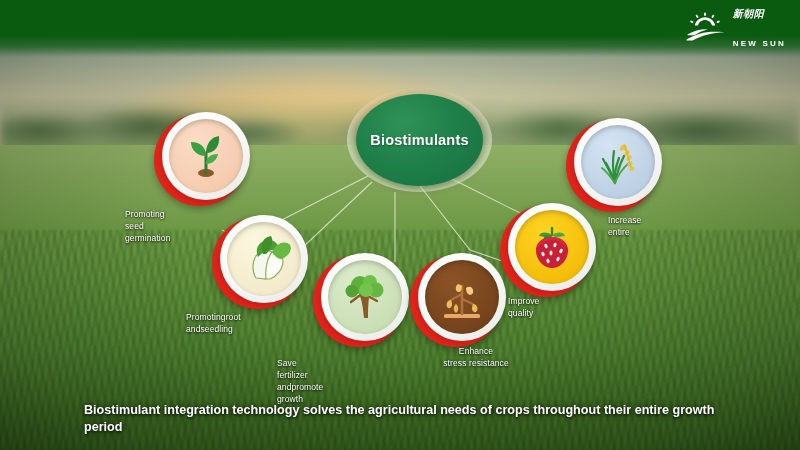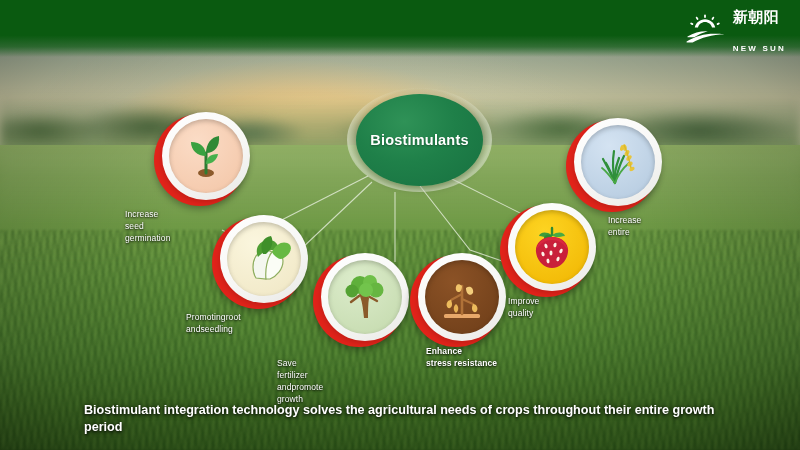--- a/index.html
+++ b/index.html
@@ -53,21 +53,21 @@
   }
 
   
   .header{
     position:absolute;left:0;top:0;width:800px;height:57px;
     background:linear-gradient(180deg,#0a5a10 0%,#0a5a10 62%,rgba(14,92,20,.72) 82%,rgba(40,100,50,0) 100%);
   }
   .logo{position:absolute;right:14px;top:9px;display:flex;align-items:center;gap:8px;}
   .logo-mark{width:40px;height:34px;display:block;}
   .logo-text{display:flex;flex-direction:column;line-height:1;}
-  .logo-cn{color:#fff;font-size:15px;font-weight:bold;letter-spacing:.5px;}
+  .logo-cn{color:#fff;font-size:10px;font-weight:bold;letter-spacing:.5px;font-style:italic;}
   .logo-en{color:#fff;font-size:8px;font-weight:bold;letter-spacing:2.2px;margin-top:21px;}
 
   
   .links{position:absolute;left:0;top:0;width:800px;height:450px;pointer-events:none;}
 
   
   .center{
     position:absolute;left:347px;top:88px;width:145px;height:104px;
   }
   .center-glow{
@@ -179,21 +179,21 @@
       <div class="inner" style="background:radial-gradient(circle at 38% 30%,#fbdcc6,#f3c5a6);">
         <svg width="54" height="54" viewBox="0 0 54 54">
           <ellipse cx="27" cy="44" rx="8" ry="4" fill="#8c5a2b"></ellipse>
           <path d="M27 44 L27 24" stroke="#2f7d32" stroke-width="3" fill="none" stroke-linecap="round"></path>
           <path d="M27 27 C18 27 12 21 12 13 C22 13 27 19 27 27Z" fill="#3aa140"></path>
           <path d="M27 24 C27 15 32 8 40 7 C41 17 36 24 27 24Z" fill="#2f8a36"></path>
           <path d="M27 35 C33 35 38 31 39 25 C31 25 27 29 27 35Z" fill="#46b04c"></path>
         </svg>
       </div>
     </div>
-    <span class="node-label" style="left:-33px;top:96px;">Increase seed germination</span>
+    <span class="node-label" style="left:-33px;top:96px;">Promoting seed germination</span>
   </div>
 
   <div class="node" style="left:216px;top:215px;">
     <div class="badge">
       <div class="crescent"></div>
       <div class="ring"></div>
       <div class="inner" style="background:radial-gradient(circle at 38% 28%,#fbf6de,#efe6c3);">
         <svg width="56" height="54" viewBox="0 0 56 54">
           <path d="M20 46 C16 40 16 30 20 24 C25 18 32 17 36 20 C33 27 31 39 30 47 Z" fill="#f4f7ef" stroke="#8fae60" stroke-width="1.2"></path>
           <path d="M30 47 C29 38 31 26 36 20 C42 18 47 22 47 29 C47 37 41 44 34 47 Z" fill="#fbfdf6" stroke="#8fae60" stroke-width="1.2"></path>
@@ -237,21 +237,21 @@
           <path d="M27 24 L16 30" stroke="#b07238" stroke-width="2" fill="none" stroke-linecap="round"></path>
           <path d="M27 29 L38 34" stroke="#b07238" stroke-width="2" fill="none" stroke-linecap="round"></path>
           <path d="M27 16 C23 12 20 15 21 20 C23 24 27 22 27 16Z" fill="#f0c46a"></path>
           <path d="M16 30 C12 30 10 35 13 38 C17 39 18 34 16 30Z" fill="#ecbb5c"></path>
           <path d="M38 34 C42 34 44 39 41 42 C37 43 36 38 38 34Z" fill="#ecbb5c"></path>
           <path d="M31 18 C35 15 39 18 38 23 C35 27 31 24 31 18Z" fill="#f3cd7c"></path>
           <path d="M21 34 C18 36 18 41 21 43 C24 41 24 36 21 34Z" fill="#e7b254"></path>
         </svg>
       </div>
     </div>
-    <span class="node-label" style="left:12px;top:92px;width:84px;font-weight:bold;">Enhance
+    <span class="node-label" style="left:20px;top:92px;text-align:center;width:84px;">Enhance
 stress resistance</span>
   </div>
 
   <div class="node" style="left:504px;top:203px;">
     <div class="badge">
       <div class="crescent"></div>
       <div class="ring"></div>
       <div class="inner" style="background:radial-gradient(circle at 40% 30%,#fdd422,#f0b400);">
         <svg width="54" height="54" viewBox="0 0 54 54">
           <path d="M27 8 L27 15" stroke="#2e8b34" stroke-width="2.4" stroke-linecap="round"></path>

